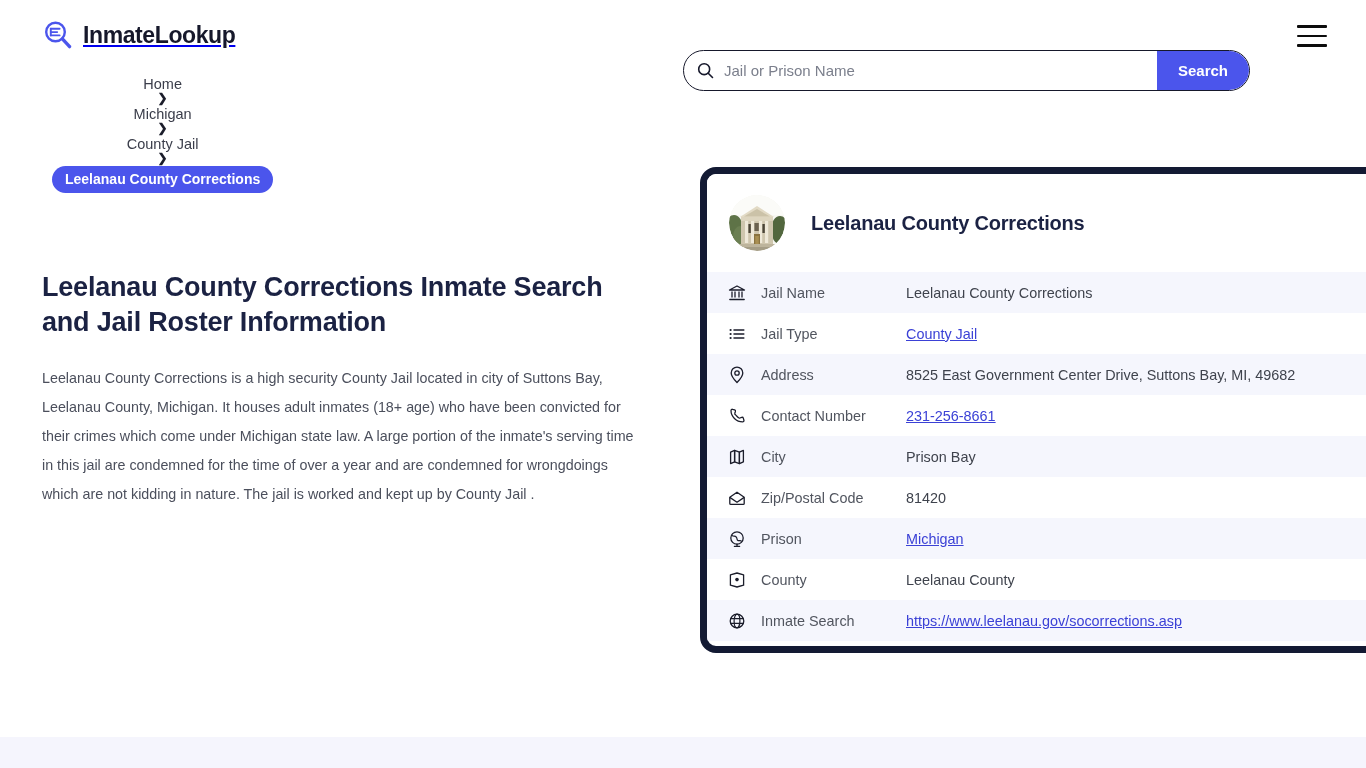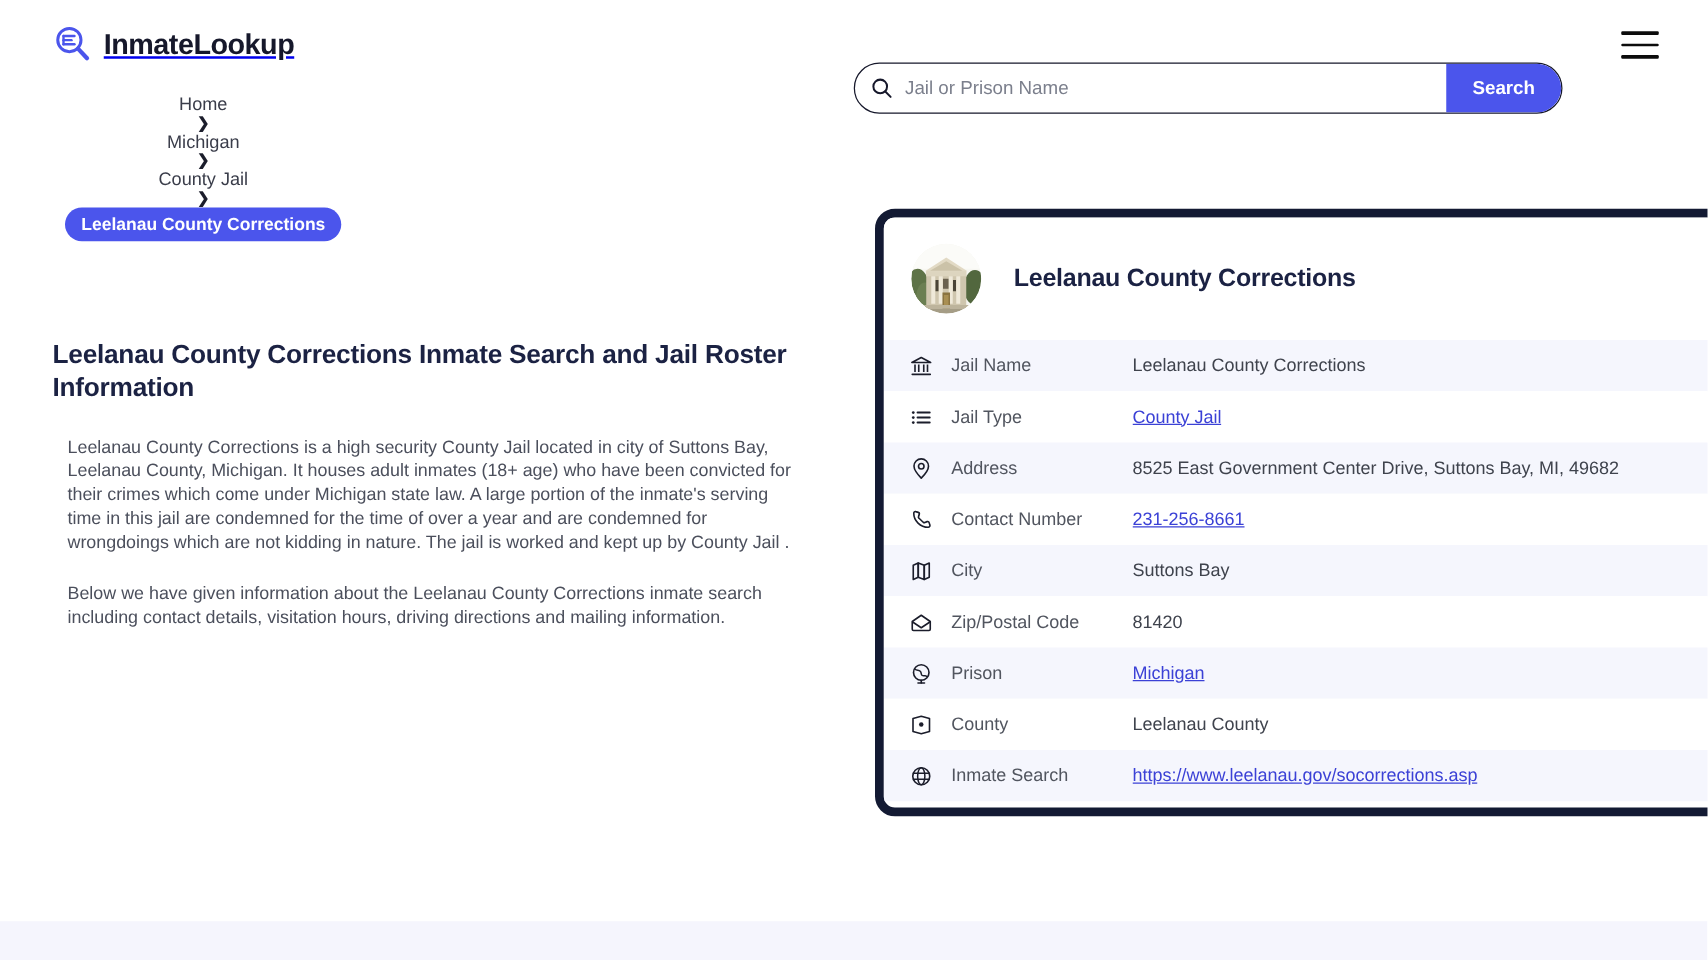--- a/index.html
+++ b/index.html
@@ -68,26 +68,26 @@
   }
   .crumb-current {
     background: #4b55ec; color: #fff; font-weight: 600;
     padding: 5px 13px 6px; border-radius: 15px; font-size: 14px;
     white-space: nowrap;
   }
 
   
   .left-col { position: absolute; left: 42px; top: 270px; width: 595px; }
   .page-title {
-    font-size: 21px; font-weight: 700; color: #1b2243;
+    font-size: 27px; font-weight: 700; color: #1b2243;
     line-height: 1.3; margin: 0 0 24px 0; letter-spacing: -0.2px;
   }
   .para {
-    font-size: 14.3px; line-height: 19px; color: #4b4f5c;
-    margin: 0 0 22px 12px;
+    font-size: 14.3px; line-height: 29px; color: #4b4f5c;
+    margin: 0 0 22px 0;
   }
   .para:last-child { margin-bottom: 0; }
 
   
   .card {
     position: absolute; left: 700px; top: 167px;
     width: 700px; height: 486px;
     background: #ffffff;
     border: 7px solid #131a33;
     border-radius: 16px;
@@ -181,21 +181,20 @@
       <a class="crumb" href="#">Michigan</a>
       <span class="crumb-sep">❯</span>
       <a class="crumb" href="#">County Jail</a>
       <span class="crumb-sep">❯</span>
       <span class="crumb-current">Leelanau County Corrections</span>
     </nav>
 
   <div class="left-col">
     <h1 class="page-title">Leelanau County Corrections Inmate Search and Jail Roster Information</h1>
     <p class="para">Leelanau County Corrections is a high security County Jail located in city of Suttons Bay, Leelanau County, Michigan. It houses adult inmates (18+ age) who have been convicted for their crimes which come under Michigan state law. A large portion of the inmate's serving time in this jail are condemned for the time of over a year and are condemned for wrongdoings which are not kidding in nature. The jail is worked and kept up by County Jail .</p>
-    <p class="para">Below we have given information about the Leelanau County Corrections inmate search including contact details, visitation hours, driving directions and mailing information.</p>
   </div>
 
   <div class="card">
     <div class="card-head">
       <div class="avatar">
         <svg viewBox="0 0 56 56" width="56" height="56" aria-hidden="true">
           <defs>
               <clipPath id="avclip">
                 <circle cx="28" cy="28" r="28"></circle>
               </clipPath>
@@ -284,21 +283,21 @@
         </div>
         <div class="row odd">
           <span class="row-icon">
             <svg viewBox="0 0 18 18" width="18" height="18">
               <path d="M2.6 4.2 6.6 2.4v11.4l-4 1.8z" fill="none" stroke="currentColor" stroke-width="1.3" stroke-linejoin="round"></path>
               <path d="M6.6 2.4 11.4 4.2v11.4L6.6 13.8z" fill="none" stroke="currentColor" stroke-width="1.3" stroke-linejoin="round"></path>
               <path d="M11.4 4.2 15.4 2.4v11.4l-4 1.8z" fill="none" stroke="currentColor" stroke-width="1.3" stroke-linejoin="round"></path>
             </svg>
           </span>
           <span class="row-label wide">City</span>
-          <span class="row-value">Suttons Bay</span>
+          <span class="row-value">Prison Bay</span>
         </div>
         <div class="row even">
           <span class="row-icon">
             <svg viewBox="0 0 18 18" width="18" height="18">
               <path d="M1.8 8.2 9 3.2l7.2 5v6.2a1 1 0 0 1-1 1H2.8a1 1 0 0 1-1-1z" fill="none" stroke="currentColor" stroke-width="1.3" stroke-linejoin="round"></path>
               <path d="M1.8 8.4 9 13.2l7.2-4.8" fill="none" stroke="currentColor" stroke-width="1.3" stroke-linejoin="round"></path>
             </svg>
           </span>
           <span class="row-label wide">Zip/Postal Code</span>
           <span class="row-value">81420</span>

